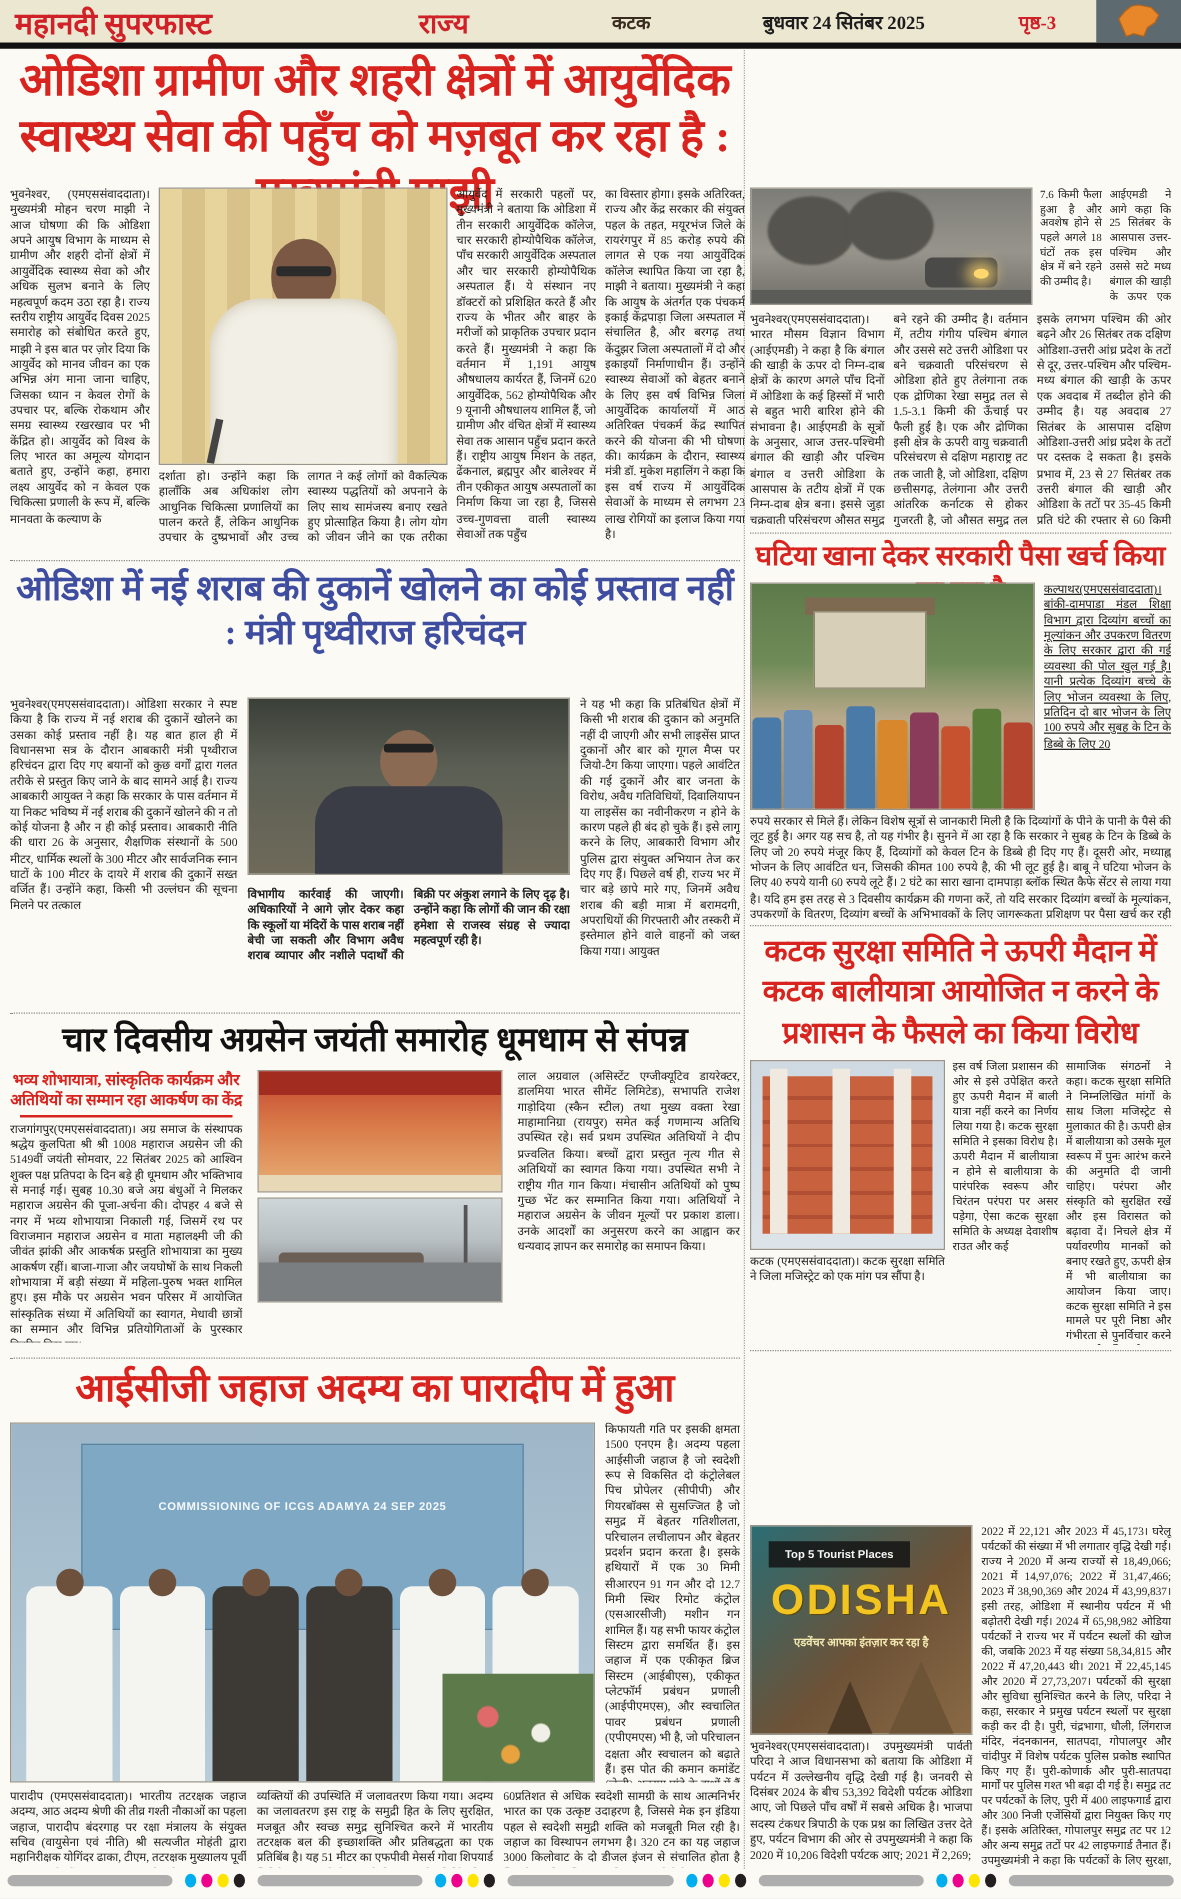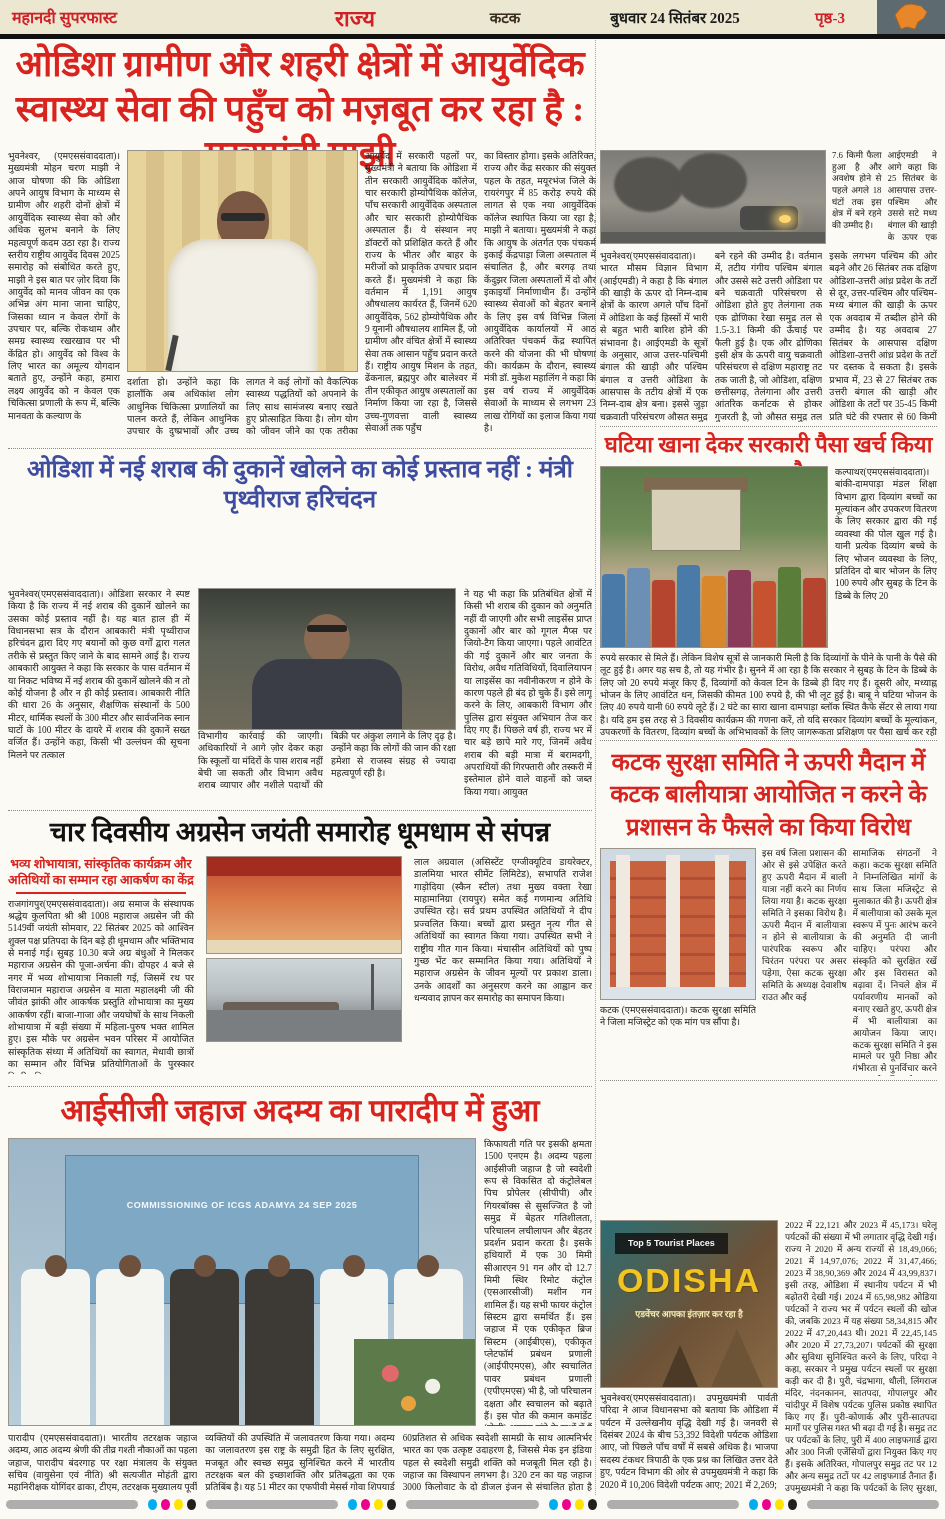--- a/index.html
+++ b/index.html
@@ -7,21 +7,21 @@
   body { font-family:"Liberation Serif","DejaVu Serif",serif; }
   #page {
     position:relative; width:945px; height:1519px; margin:0 auto;
     background:#fbfaf4; overflow:hidden;
   }
   
   #masthead {
     position:absolute; left:0; top:0; width:945px; height:34px;
     background:#ece7d0; display:flex; align-items:center;
   }
-  .mh-paper { font-size:16px; font-weight:bold; color:#cf2127; padding-left:12px; width:260px; }
+  .mh-paper { font-size:24px; font-weight:bold; color:#cf2127; padding-left:12px; width:260px; }
   .mh-section { font-size:22px; font-weight:bold; color:#cf2127; width:190px; text-align:center; }
   .mh-city { font-size:15px; font-weight:bold; color:#3a2d20; width:110px; text-align:center; }
   .mh-date { font-size:15px; font-weight:bold; color:#1c1c1c; width:230px; text-align:center; }
   .mh-page { font-size:15px; font-weight:bold; color:#cf2127; width:80px; text-align:center; }
   .mh-map { position:absolute; right:0; top:0; width:68px; height:34px; background:#5d6a70; display:flex; align-items:center; justify-content:center; }
   #top-rule { position:absolute; left:0; top:34px; width:945px; height:5px; background:#111; }
 
   
   .abs { position:absolute; }
   .headline { font-weight:bold; text-align:center; line-height:1.25; }
@@ -136,31 +136,31 @@
           <div class="mic"></div>
       </div>
       <div class="bodytxt" style="margin-top:4px; height:64px; columns:2; column-gap:7px;">दर्शाता हो। उन्होंने कहा कि हालाँकि अब अधिकांश लोग आधुनिक चिकित्सा प्रणालियों का पालन करते हैं, लेकिन आधुनिक उपचार के दुष्प्रभावों और उच्च लागत ने कई लोगों को वैकल्पिक स्वास्थ्य पद्धतियों को अपनाने के लिए साथ सामंजस्य बनाए रखते हुए प्रोत्साहित किया है। लोग योग को जीवन जीने का एक तरीका मानते हैं, और राज्य में आयुर्वेद शिक्षा, अनुसंधान और उपचार को बढ़ावा देने के लिए चल रहे प्रयासों का उल्लेख किया।</div>
     </div>
     <div class="bodytxt" style="flex:0 0 112px;">आयुर्वेद में सरकारी पहलों पर, मुख्यमंत्री ने बताया कि ओडिशा में तीन सरकारी आयुर्वेदिक कॉलेज, चार सरकारी होम्योपैथिक कॉलेज, पाँच सरकारी आयुर्वेदिक अस्पताल और चार सरकारी होम्योपैथिक अस्पताल हैं। ये संस्थान नए डॉक्टरों को प्रशिक्षित करते हैं और राज्य के भीतर और बाहर के मरीजों को प्राकृतिक उपचार प्रदान करते हैं। मुख्यमंत्री ने कहा कि वर्तमान में 1,191 आयुष औषधालय कार्यरत हैं, जिनमें 620 आयुर्वेदिक, 562 होम्योपैथिक और 9 यूनानी औषधालय शामिल हैं, जो ग्रामीण और वंचित क्षेत्रों में स्वास्थ्य सेवा तक आसान पहुँच प्रदान करते हैं। राष्ट्रीय आयुष मिशन के तहत, ढेंकनाल, ब्रह्मपुर और बालेश्वर में तीन एकीकृत आयुष अस्पतालों का निर्माण किया जा रहा है, जिससे उच्च-गुणवत्ता वाली स्वास्थ्य सेवाओं तक पहुँच</div>
     <div class="bodytxt" style="flex:0 0 112px;">का विस्तार होगा। इसके अतिरिक्त, राज्य और केंद्र सरकार की संयुक्त पहल के तहत, मयूरभंज जिले के रायरंगपुर में 85 करोड़ रुपये की लागत से एक नया आयुर्वेदिक कॉलेज स्थापित किया जा रहा है, माझी ने बताया। मुख्यमंत्री ने कहा कि आयुष के अंतर्गत एक पंचकर्म इकाई केंद्रपाड़ा जिला अस्पताल में संचालित है, और बरगढ़ तथा केंदुझर जिला अस्पतालों में दो और इकाइयाँ निर्माणाधीन हैं। उन्होंने स्वास्थ्य सेवाओं को बेहतर बनाने के लिए इस वर्ष विभिन्न जिला आयुर्वेदिक कार्यालयों में आठ अतिरिक्त पंचकर्म केंद्र स्थापित करने की योजना की भी घोषणा की। कार्यक्रम के दौरान, स्वास्थ्य मंत्री डॉ. मुकेश महालिंग ने कहा कि इस वर्ष राज्य में आयुर्वेदिक सेवाओं के माध्यम से लगभग 23 लाख रोगियों का इलाज किया गया है।</div>
   </div>
 
   <div class="abs hdiv" style="left:8px; top:448px; width:584px;"></div>
 
-  <div class="abs headline indigo" style="left:8px; top:454px; width:584px; height:96px; font-size:24px;">ओडिशा में नई शराब की दुकानें खोलने का कोई प्रस्ताव नहीं : मंत्री पृथ्वीराज हरिचंदन</div>
-
-  <div class="abs colrow" style="left:8px; top:588px; width:584px; height:246px; gap:8px;">
+  <div class="abs headline indigo" style="left:8px; top:454px; width:584px; height:96px; font-size:28px;">ओडिशा में नई शराब की दुकानें खोलने का कोई प्रस्ताव नहीं : मंत्री पृथ्वीराज हरिचंदन</div>
+
+  <div class="abs colrow" style="left:8px; top:558px; width:584px; height:246px; gap:8px;">
     <div class="bodytxt" style="flex:0 0 182px;">भुवनेश्वर(एमएससंवाददाता)। ओडिशा सरकार ने स्पष्ट किया है कि राज्य में नई शराब की दुकानें खोलने का उसका कोई प्रस्ताव नहीं है। यह बात हाल ही में विधानसभा सत्र के दौरान आबकारी मंत्री पृथ्वीराज हरिचंदन द्वारा दिए गए बयानों को कुछ वर्गों द्वारा गलत तरीके से प्रस्तुत किए जाने के बाद सामने आई है। राज्य आबकारी आयुक्त ने कहा कि सरकार के पास वर्तमान में या निकट भविष्य में नई शराब की दुकानें खोलने की न तो कोई योजना है और न ही कोई प्रस्ताव। आबकारी नीति की धारा 26 के अनुसार, शैक्षणिक संस्थानों के 500 मीटर, धार्मिक स्थलों के 300 मीटर और सार्वजनिक स्नान घाटों के 100 मीटर के दायरे में शराब की दुकानें सख्त वर्जित हैं। उन्होंने कहा, किसी भी उल्लंघन की सूचना मिलने पर तत्काल</div>
     <div style="flex:0 0 258px;">
       <div class="photo" style="width:258px; height:142px; background:linear-gradient(180deg,#3a3f38 0%,#5b5f54 40%,#6f6a5a 100%);">
         <div style="position:absolute; left:50%; top:18%; width:46px; height:50px; margin-left:-23px; border-radius:50%; background:#8a6a52;"></div>
         <div style="position:absolute; left:50%; top:26%; width:40px; height:7px; margin-left:-20px; background:#222; border-radius:3px;"></div>
         <div style="position:absolute; left:50%; top:50%; width:150px; height:52%; margin-left:-75px; border-radius:30px 30px 0 0; background:#3a3d46;"></div>
       </div>
-      <div class="bodytxt" style="margin-top:0; height:96px; columns:2; column-gap:8px;">विभागीय कार्रवाई की जाएगी। अधिकारियों ने आगे ज़ोर देकर कहा कि स्कूलों या मंदिरों के पास शराब नहीं बेची जा सकती और विभाग अवैध शराब व्यापार और नशीले पदार्थों की बिक्री पर अंकुश लगाने के लिए दृढ़ है। उन्होंने कहा कि लोगों की जान की रक्षा हमेशा से राजस्व संग्रह से ज्यादा महत्वपूर्ण रही है।</div>
+      <div class="bodytxt" style="margin-top:10px; height:96px; columns:2; column-gap:8px;font-weight:bold;">विभागीय कार्रवाई की जाएगी। अधिकारियों ने आगे ज़ोर देकर कहा कि स्कूलों या मंदिरों के पास शराब नहीं बेची जा सकती और विभाग अवैध शराब व्यापार और नशीले पदार्थों की बिक्री पर अंकुश लगाने के लिए दृढ़ है। उन्होंने कहा कि लोगों की जान की रक्षा हमेशा से राजस्व संग्रह से ज्यादा महत्वपूर्ण रही है।</div>
     </div>
     <div class="bodytxt" style="flex:1;">ने यह भी कहा कि प्रतिबंधित क्षेत्रों में किसी भी शराब की दुकान को अनुमति नहीं दी जाएगी और सभी लाइसेंस प्राप्त दुकानों और बार को गूगल मैप्स पर जियो-टैग किया जाएगा। पहले आवंटित की गई दुकानें और बार जनता के विरोध, अवैध गतिविधियों, दिवालियापन या लाइसेंस का नवीनीकरण न होने के कारण पहले ही बंद हो चुके हैं। इसे लागू करने के लिए, आबकारी विभाग और पुलिस द्वारा संयुक्त अभियान तेज कर दिए गए हैं। पिछले वर्ष ही, राज्य भर में चार बड़े छापे मारे गए, जिनमें अवैध शराब की बड़ी मात्रा में बरामदगी, अपराधियों की गिरफ्तारी और तस्करी में इस्तेमाल होने वाले वाहनों को जब्त किया गया। आयुक्त</div>
   </div>
 
   <div class="abs hdiv" style="left:8px; top:810px; width:584px;"></div>
 
   <div class="abs headline black" style="left:8px; top:816px; width:584px; height:34px; font-size:27px;">चार दिवसीय अग्रसेन जयंती समारोह धूमधाम से संपन्न</div>
 
   <div class="abs colrow" style="left:8px; top:856px; width:584px; height:226px; gap:12px;">
     <div style="flex:0 0 186px;">
@@ -250,21 +250,21 @@
         <div class="p" style="height:84%; background:#6b8fb5;"></div>
         <div class="p" style="height:72%; background:#b5452f;"></div>
         <div class="p" style="height:88%; background:#4a7aa8;"></div>
         <div class="p" style="height:76%; background:#d8872c;"></div>
         <div class="p" style="height:82%; background:#8a3b5a;"></div>
         <div class="p" style="height:70%; background:#c7522f;"></div>
         <div class="p" style="height:86%; background:#5a7d3a;"></div>
         <div class="p" style="height:74%; background:#b5452f;"></div>
       </div>
     </div>
-    <div class="bodytxt" style="flex:1;">कल्पाथर(एमएससंवाददाता)। बांकी-दामपाड़ा मंडल शिक्षा विभाग द्वारा दिव्यांग बच्चों का मूल्यांकन और उपकरण वितरण के लिए सरकार द्वारा की गई व्यवस्था की पोल खुल गई है। यानी प्रत्येक दिव्यांग बच्चे के लिए भोजन व्यवस्था के लिए, प्रतिदिन दो बार भोजन के लिए 100 रुपये और सुबह के टिन के डिब्बे के लिए 20</div>
+    <div class="bodytxt" style="flex:1;text-decoration:underline;">कल्पाथर(एमएससंवाददाता)। बांकी-दामपाड़ा मंडल शिक्षा विभाग द्वारा दिव्यांग बच्चों का मूल्यांकन और उपकरण वितरण के लिए सरकार द्वारा की गई व्यवस्था की पोल खुल गई है। यानी प्रत्येक दिव्यांग बच्चे के लिए भोजन व्यवस्था के लिए, प्रतिदिन दो बार भोजन के लिए 100 रुपये और सुबह के टिन के डिब्बे के लिए 20</div>
   </div>
 
   <div class="abs bodytxt" style="left:600px; top:652px; width:337px; height:84px;">रुपये सरकार से मिले हैं। लेकिन विशेष सूत्रों से जानकारी मिली है कि दिव्यांगों के पीने के पानी के पैसे की लूट हुई है। अगर यह सच है, तो यह गंभीर है। सुनने में आ रहा है कि सरकार ने सुबह के टिन के डिब्बे के लिए जो 20 रुपये मंजूर किए हैं, दिव्यांगों को केवल टिन के डिब्बे ही दिए गए हैं। दूसरी ओर, मध्याह्न भोजन के लिए आवंटित धन, जिसकी कीमत 100 रुपये है, की भी लूट हुई है। बाबू ने घटिया भोजन के लिए 40 रुपये यानी 60 रुपये लूटे हैं। 2 घंटे का सारा खाना दामपाड़ा ब्लॉक स्थित कैफे सेंटर से लाया गया है। यदि हम इस तरह से 3 दिवसीय कार्यक्रम की गणना करें, तो यदि सरकार दिव्यांग बच्चों के मूल्यांकन, उपकरणों के वितरण, दिव्यांग बच्चों के अभिभावकों के लिए जागरूकता प्रशिक्षण पर पैसा खर्च कर रही है, यदि सरकार द्वारा बाजरा और टिन के लिए इतनी निम्न गुणवत्ता वाला भोजन उपलब्ध कराकर और दूसरी ओर सुबह टिन उपलब्ध न कराकर लूट की जाती है, तो अन्य संबंधित व्यवस्थाओं में किस प्रकार की लूट की जा सकती है।</div>
 
   <div class="abs hdiv" style="left:600px; top:740px; width:337px;"></div>
 
   <div class="abs headline red" style="left:600px; top:746px; width:337px; height:96px; font-size:24px; line-height:1.35;">कटक सुरक्षा समिति ने ऊपरी मैदान में कटक बालीयात्रा आयोजित न करने के प्रशासन के फैसले का किया विरोध</div>
 
   <div class="abs colrow" style="left:600px; top:848px; width:337px; height:228px; gap:6px;">
     <div style="flex:0 0 156px;">

